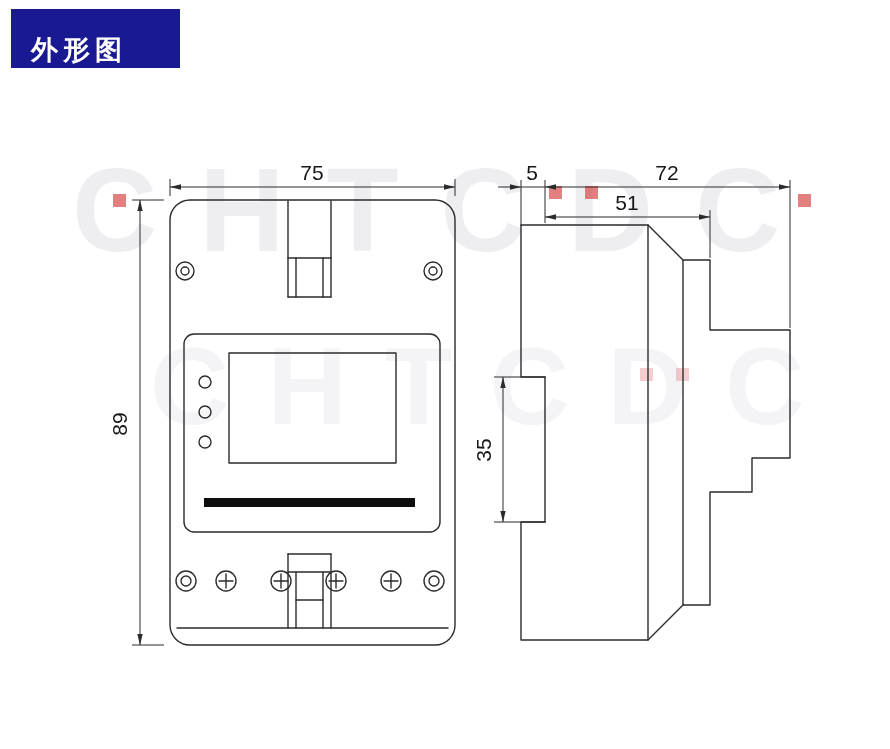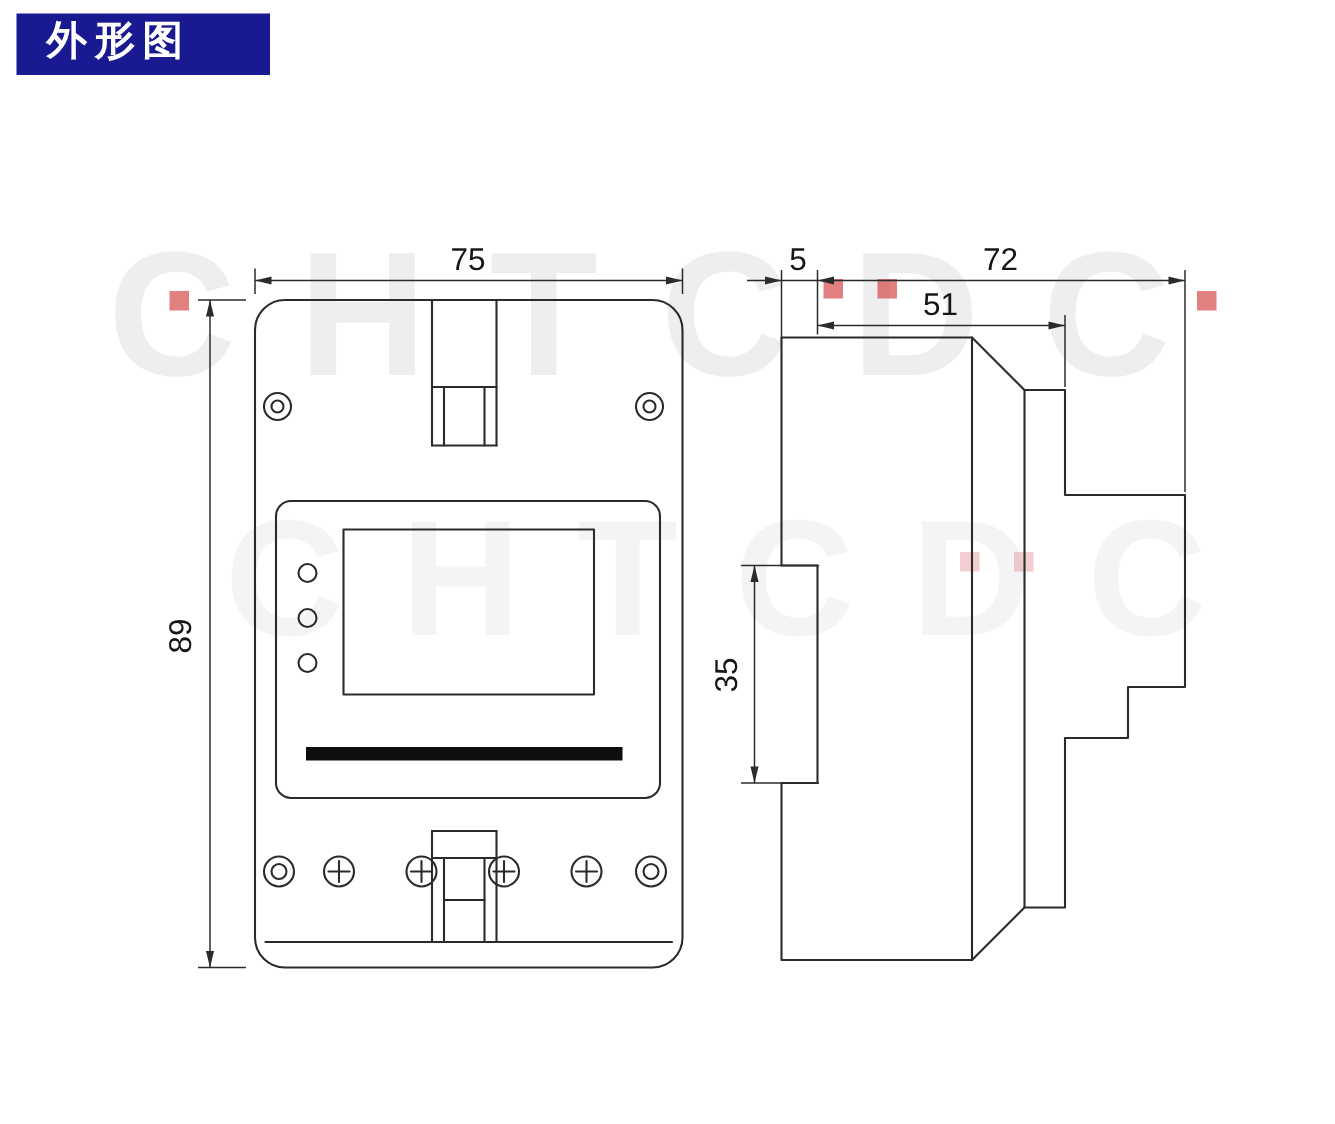--- a/index.html
+++ b/index.html
@@ -5,22 +5,22 @@
   html,body{margin:0;padding:0;}
   body{
     width:890px;height:749px;background:#ffffff;position:relative;overflow:hidden;
     font-family:"Liberation Sans",sans-serif;
   }
   .watermark-row{position:absolute;font-weight:bold;white-space:nowrap;pointer-events:none;z-index:0;text-align:right;}
   #wm1{left:72px;top:142px;font-size:118px;letter-spacing:42px;color:#eeeef1;}
   #wm2{left:150px;top:322px;font-size:110px;letter-spacing:38px;color:#f4f4f7;}
   .wm-dot{position:absolute;width:13px;height:13px;z-index:0;}
   .header-bar{
-    position:absolute;left:11px;top:9px;width:169px;height:41px;background:#191992;color:#ffffff;
-    display:flex;align-items:flex-start;padding-left:20px;box-sizing:border-box;z-index:3;
+    position:absolute;left:11px;top:9px;width:169px;height:59px;background:#191992;color:#ffffff;
+    display:flex;align-items:flex-end;padding-left:20px;box-sizing:border-box;z-index:3;
   }
   .header-bar span{font-size:27px;font-weight:bold;letter-spacing:5px;}
   #drawing{position:absolute;left:0;top:0;z-index:2;}
   .ln{stroke:#2b2b2b;stroke-width:1.4;fill:none;stroke-linecap:round;stroke-linejoin:round;}
   .dim{stroke:#2b2b2b;stroke-width:1;fill:none;}
   .arr{fill:#2b2b2b;stroke:none;}
   .bar{fill:#0e0e0e;stroke:none;}
   .dimtext{font-family:"Liberation Sans",sans-serif;font-size:21px;fill:#161616;}
 </style>
 </head>

